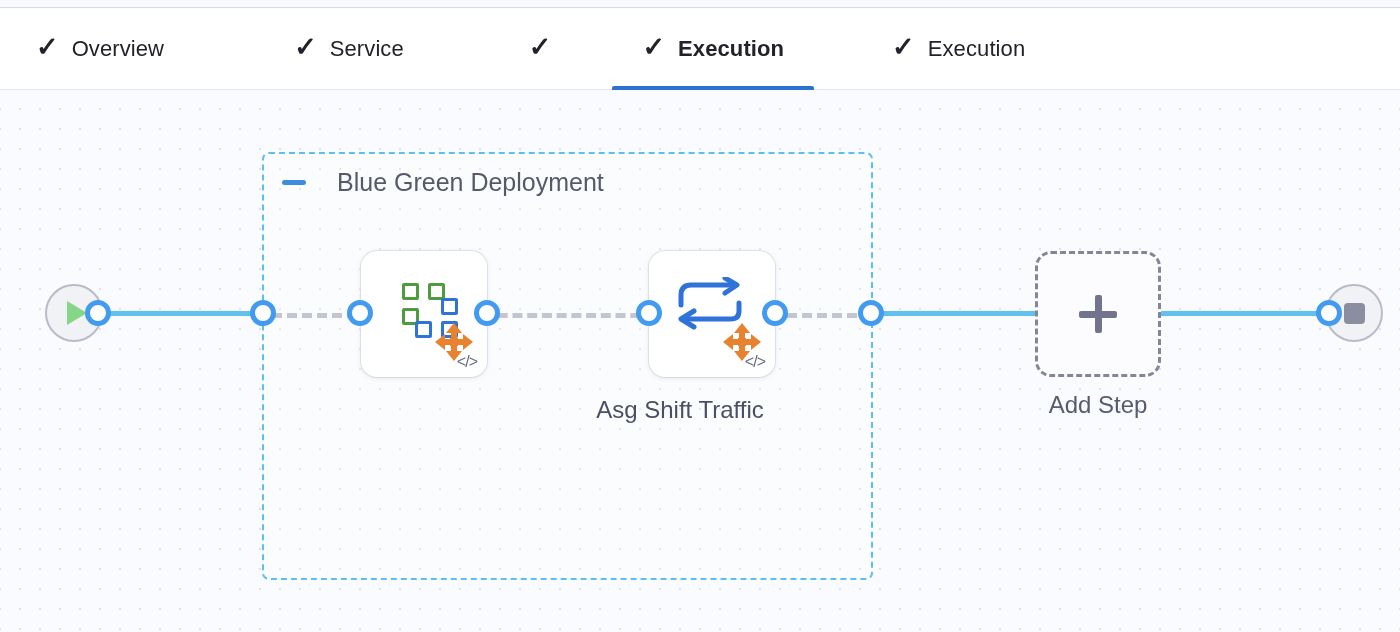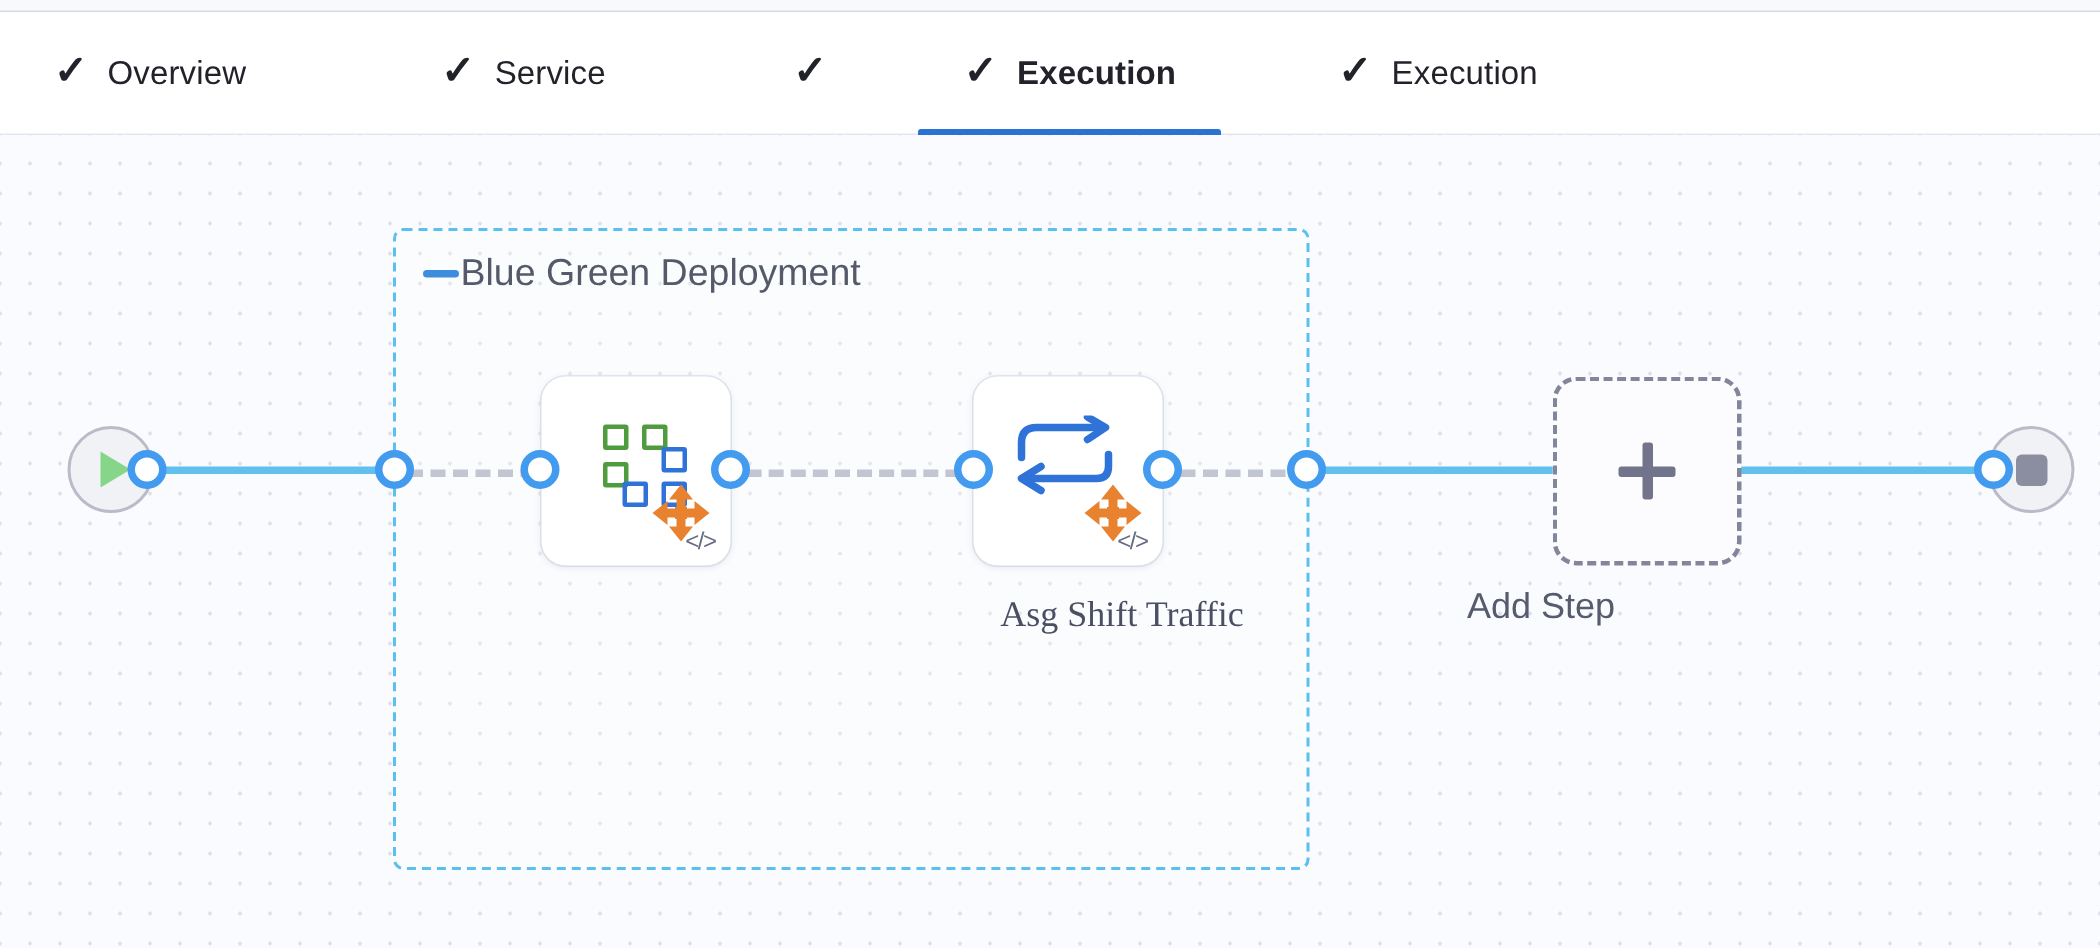--- a/index.html
+++ b/index.html
@@ -86,21 +86,21 @@
     position: absolute;
     left: 262px; top: 62px;
     width: 611px; height: 428px;
     border: 2px dashed #5cc0ef;
     border-radius: 7px;
     background: rgba(255,255,255,0.22);
   }
   .group-header {
     position: absolute;
     left: 282px; top: 78px;
-    display: flex; align-items: center; gap: 1px;
+    display: flex; align-items: center; gap: 31px;
     cursor: pointer;
   }
   .group-collapse {
     width: 24px; height: 5px;
     background: #3e8ddd;
     border-radius: 3px;
     display: block;
   }
   .group-title {
     font-size: 25px;
@@ -206,20 +206,21 @@
     justify-content: center;
     cursor: pointer;
   }
   .plus-h, .plus-v { position: absolute; background: #71748a; border-radius: 2px; }
   .plus-h { width: 38px; height: 7px; }
   .plus-v { width: 7px;  height: 38px; }
   .addstep-label {
     position: absolute;
     font-size: 24px;
     color: #565b6d;
+    text-align: center;
     width: 240px;
   }
 </style>
 </head>
 <body>
 
 <div id="app">
 
   <div class="top-sliver"></div>
 
@@ -322,21 +323,21 @@
             <polygon points="23,4 31,14 26,14 26,20 20,20 20,14 15,14"></polygon>
             <polygon points="23,42 31,32 26,32 26,26 20,26 20,32 15,32"></polygon>
             <polygon points="4,23 14,15 14,20 20,20 20,26 14,26 14,31"></polygon>
             <polygon points="42,23 32,15 32,20 26,20 26,26 32,26 32,31"></polygon>
             <rect x="19" y="19" width="8" height="8"></rect>
           </g>
         </svg>
       </div>
       <span class="codeglyph">&lt;/&gt;</span>
     </div>
-    <div class="node-label" style="left:628px; top:304px;font-family:Liberation Serif, serif;">Asg Shift Traffic</div>
+    <div class="node-label" style="left:560px; top:304px;">Asg Shift Traffic</div>
 
     <div class="addstep" style="left:1035px; top:161px;">
       <span class="plus-h"></span>
       <span class="plus-v"></span>
     </div>
     <div class="addstep-label" style="left:978px; top:301px;">Add Step</div>
 
   </div>
 
 </div>

